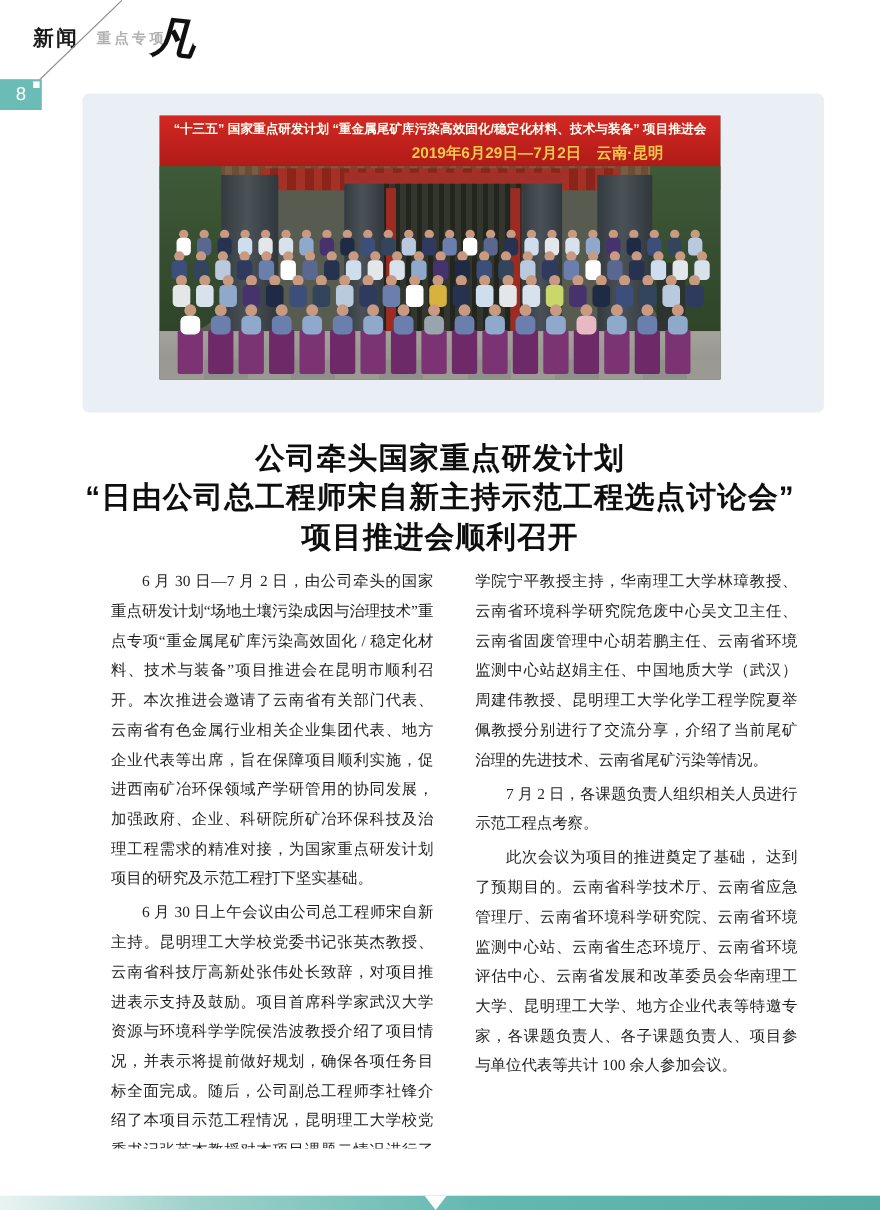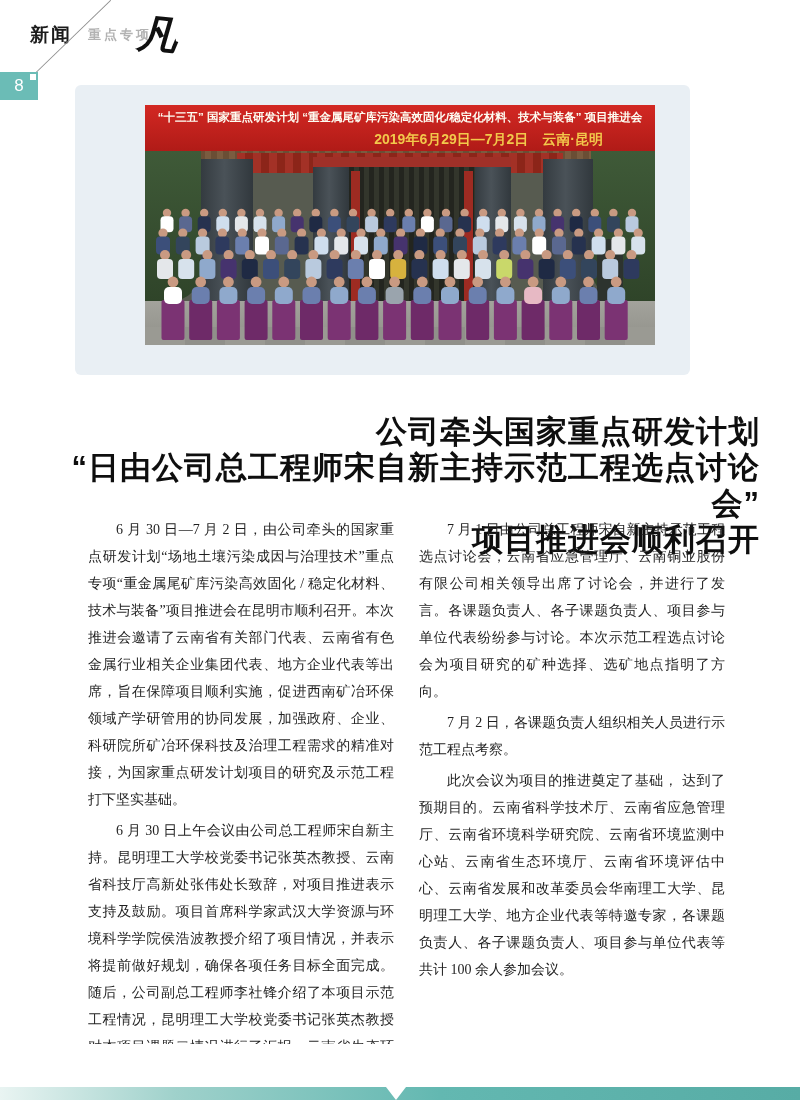--- a/index.html
+++ b/index.html
@@ -30,21 +30,21 @@
     position:absolute;left:0;top:72px;width:38px;height:28px;background:var(--teal,#6bbcb6);
   }
   .page-number-box .num{
     display:block;text-align:center;line-height:28px;color:#ffffff;font-size:17px;
   }
   .page-number-box .notch{
     position:absolute;right:2px;top:2px;width:6px;height:6px;background:#ffffff;
   }
   
   .photo-panel{
-    position:absolute;left:75px;top:85px;width:615px;height:290px;
+    position:absolute;left:75px;top:85px;width:674px;height:290px;
     background:#e9eff4;border-radius:6px;text-decoration:underline;
   }
   .photo{
     position:absolute;left:70px;top:20px;width:510px;height:240px;overflow:hidden;
     background:#60645a;
   }
   .banner{
     position:absolute;left:0;top:0;width:510px;height:46px;
     background:linear-gradient(180deg,#d32823,#b01b17);z-index:3;
   }
@@ -87,33 +87,33 @@
     position:absolute;left:0;top:150px;width:510px;height:44px;
     background:linear-gradient(180deg,#a3a39c,#8f8f88);
   }
   .ground2{
     position:absolute;left:0;bottom:0;width:510px;height:18px;
     background:repeating-linear-gradient(90deg,#9a9a93 0 40px,#90908a 40px 80px);
   }
   .crowd{position:absolute;left:0;top:95px;width:510px;height:145px;z-index:4;}
   
   .headline{
-    position:absolute;left:40px;top:414px;width:720px;text-align:right;color:#0e0e0e;
-    font-size:31px;font-weight:900;line-height:36px;letter-spacing:1px;
+    position:absolute;left:40px;top:398px;width:720px;text-align:center;color:#0e0e0e;
+    font-size:27px;font-weight:900;line-height:36px;letter-spacing:1px;
   }
   
   .article{
     position:absolute;left:85px;top:516px;width:640px;height:528px;
     font-family:"Liberation Serif",serif;color:#1f1f1f;
   }
   .col{position:absolute;top:0;width:309px;height:528px;overflow:hidden;}
   .col.left{left:0;}
   .col.right{right:0;}
   .para{
-    margin:0 0 4px 3px;font-size:14px;line-height:27px;text-align:justify;
+    margin:0 0 4px 16px;font-size:14px;line-height:27px;text-align:justify;
     text-justify:inter-ideograph;
   }
   .para.indent{text-indent:2em;}
   
   .bottom-bar{
     position:absolute;left:0;bottom:0;width:800px;height:13px;
     background:linear-gradient(90deg,#e9f4f2 0%,#9fd1cb 22%,#63b8b1 55%,#57aca5 100%);
   }
   .bottom-notch{
     position:absolute;left:386px;bottom:0;width:0;height:0;
@@ -366,21 +366,21 @@
   <div>“日由公司总工程师宋自新主持示范工程选点讨论会”</div>
   <div>项目推进会顺利召开</div>
 </div>
 
 <div class="article">
   <div class="col left" id="col-left">
       <p class="para indent">6 月 30 日—7 月 2 日，由公司牵头的国家重点研发计划“场地土壤污染成因与治理技术”重点专项“重金属尾矿库污染高效固化 / 稳定化材料、技术与装备”项目推进会在昆明市顺利召开。本次推进会邀请了云南省有关部门代表、云南省有色金属行业相关企业集团代表、地方企业代表等出席，旨在保障项目顺利实施，促进西南矿冶环保领域产学研管用的协同发展，加强政府、企业、科研院所矿冶环保科技及治理工程需求的精准对接，为国家重点研发计划项目的研究及示范工程打下坚实基础。</p>
       <p class="para indent">6 月 30 日上午会议由公司总工程师宋自新主持。昆明理工大学校党委书记张英杰教授、云南省科技厅高新处张伟处长致辞，对项目推进表示支持及鼓励。项目首席科学家武汉大学资源与环境科学学院侯浩波教授介绍了项目情况，并表示将提前做好规划，确保各项任务目标全面完成。随后，公司副总工程师李社锋介绍了本项目示范工程情况，昆明理工大学校党委书记张英杰教授对本项目课题二情况进行了汇报。云南省生态环境厅固废处及土壤处领导代表分别就云南省尾矿重金属污染治理动向及土壤重金属污染及地下水治理动向进行了介绍，为本项目在云南省的研究工作及示范工程开展提供了有效信息。</p>
     </div>
   <div class="col right" id="col-right">
-      <p class="para indent">7 月 1 日由公司总工程师宋自新主持示范工程选点讨论会，云南省应急管理厅、云南铜业股份有限公司相关领导出席了讨论会，并进行了发言。各课题负责人、各子课题负责人、项目参与单位代表纷纷参与讨论。本次示范工程选点讨论会为项目研究的矿种选择、选矿地点指明了方向。</p>
+      <p class="para">学院宁平教授主持，华南理工大学林璋教授、云南省环境科学研究院危废中心吴文卫主任、云南省固废管理中心胡若鹏主任、云南省环境监测中心站赵娟主任、中国地质大学（武汉）周建伟教授、昆明理工大学化学工程学院夏举佩教授分别进行了交流分享，介绍了当前尾矿治理的先进技术、云南省尾矿污染等情况。</p>
       <p class="para indent">7 月 2 日，各课题负责人组织相关人员进行示范工程点考察。</p>
       <p class="para indent">此次会议为项目的推进奠定了基础， 达到了预期目的。云南省科学技术厅、云南省应急管理厅、云南省环境科学研究院、云南省环境监测中心站、云南省生态环境厅、云南省环境评估中心、云南省发展和改革委员会华南理工大学、昆明理工大学、地方企业代表等特邀专家，各课题负责人、各子课题负责人、项目参与单位代表等共计 100 余人参加会议。</p>
     </div>
 </div>
 
 <div class="bottom-bar">
   <div class="bottom-notch"></div>
 </div>
 
 </body></html>

